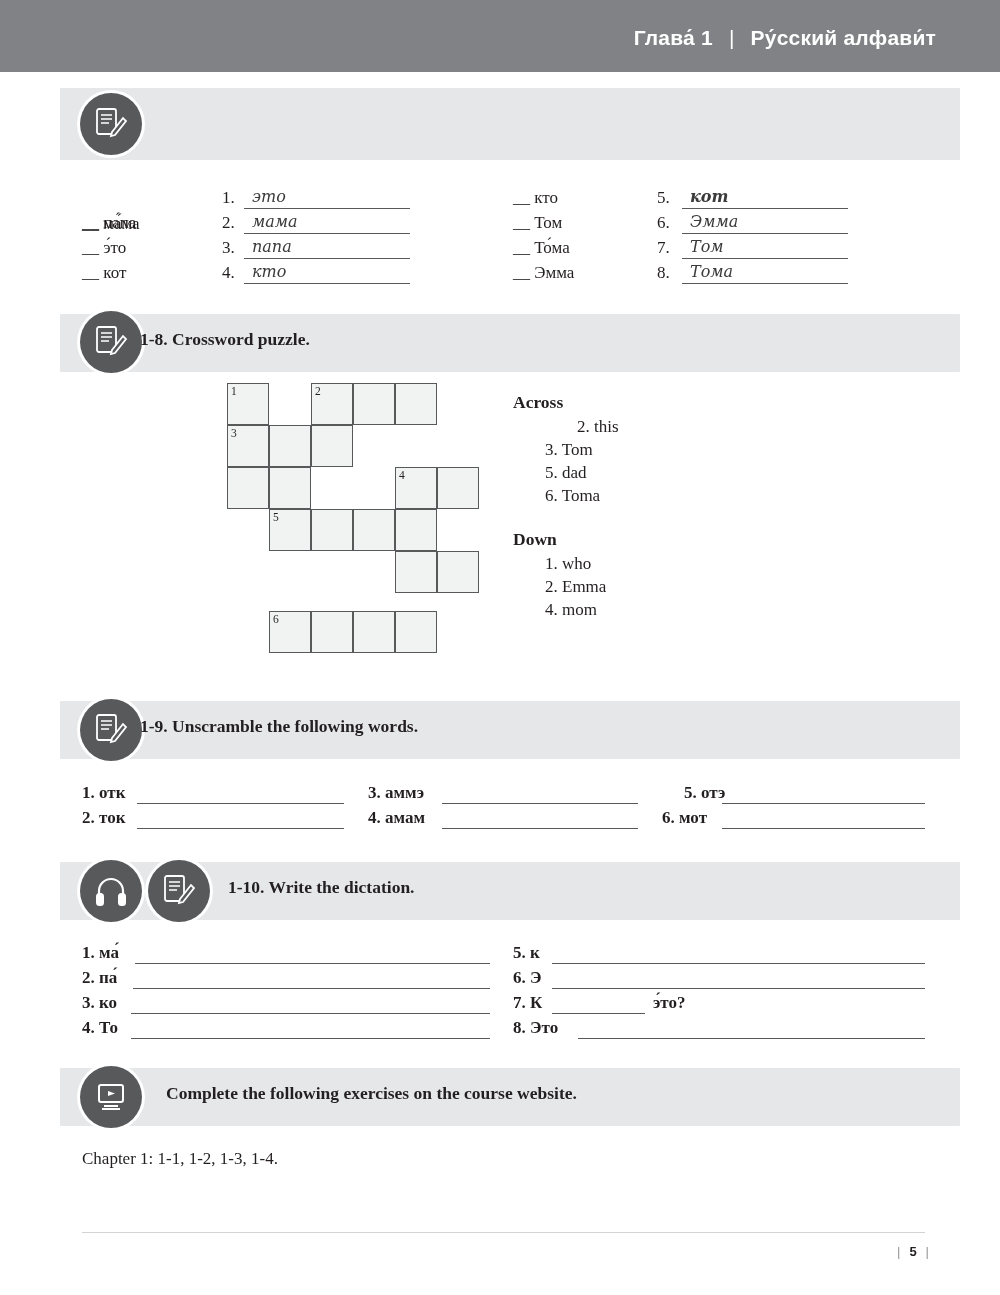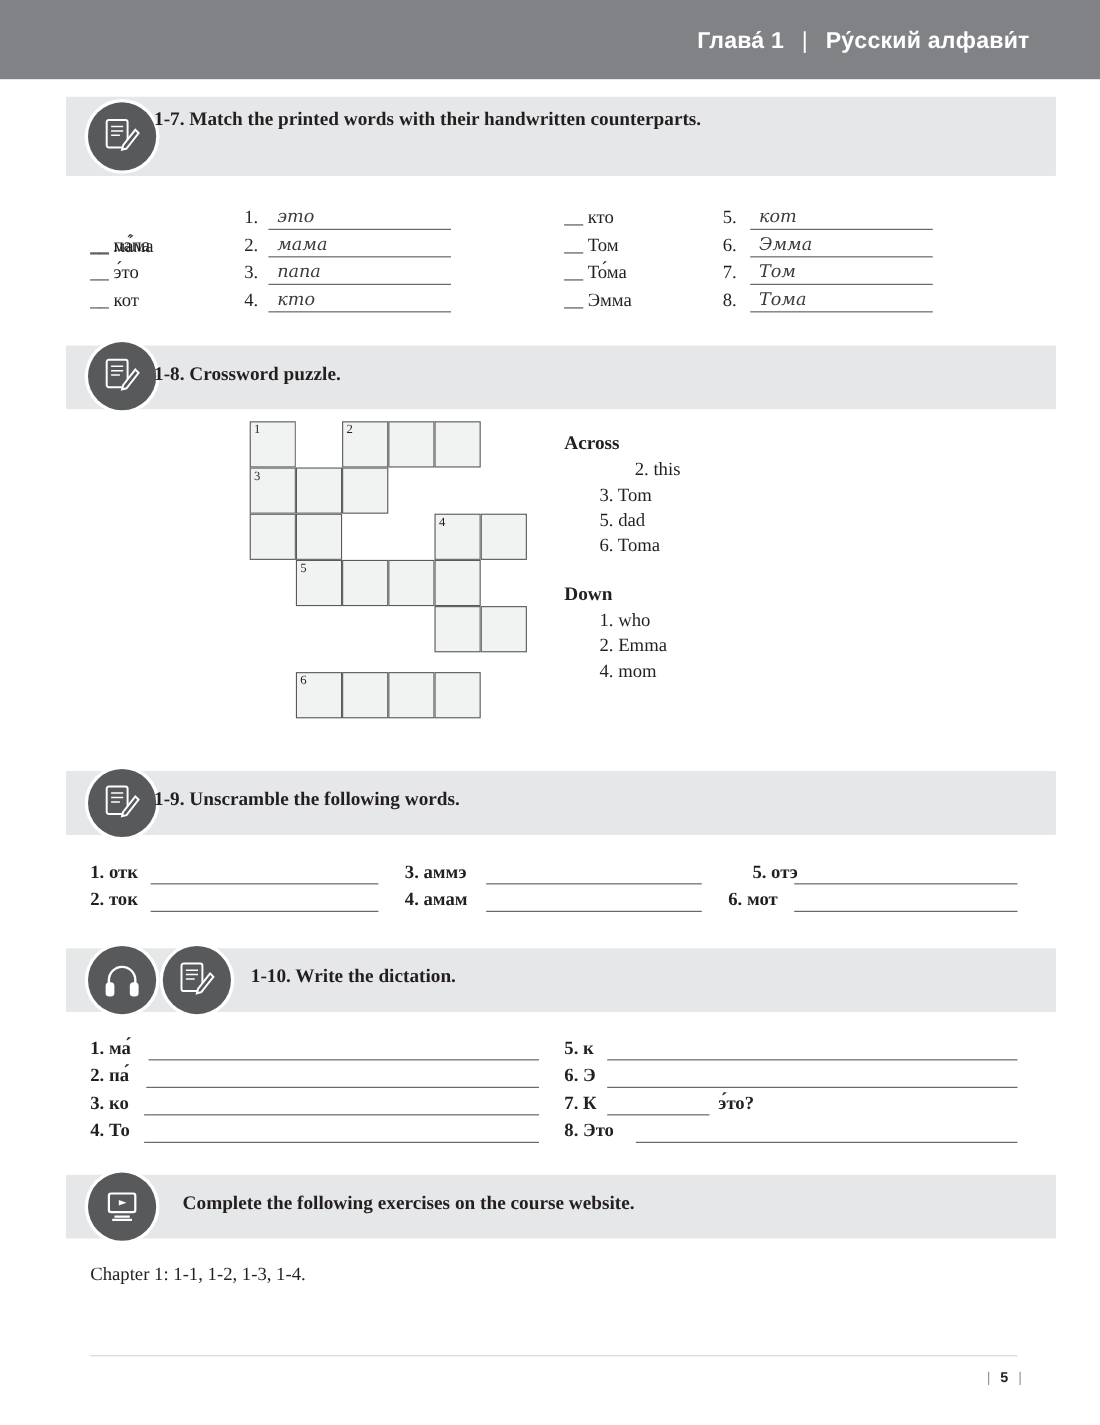--- a/index.html
+++ b/index.html
@@ -105,21 +105,20 @@
 
 <div class="ex-bar tall" style="top:88px; width:900px;"></div>
 <div class="badge" style="left:80px; top:93px;">
   <svg width="38" height="38" viewBox="0 0 38 38">
     <rect x="5" y="4" width="19" height="25" rx="2" fill="none" stroke="#ffffff" stroke-width="1.8"></rect>
     <path d="M9 10 h11 M9 14 h11 M9 18 h8" stroke="#ffffff" stroke-width="1.4" fill="none"></path>
     <path d="M20 27 L31 13 L34 16 L23 30 L19 31 Z" fill="#58595b" stroke="#ffffff" stroke-width="1.8"></path>
   </svg>
 </div>
 <div class="ex-text" style="top:96px;">
-  <div>1-7. Match the printed words with their handwritten counterparts.</div>
 </div>
 
 <div class="t" style="left:82px; top:188px;margin-top:26px;">__ ма́ма</div>
 <div class="t" style="left:82px; top:213px;">__ па́па</div>
 <div class="t" style="left:82px; top:238px;">__ э́то</div>
 <div class="t" style="left:82px; top:263px;">__ кот</div>
 
 <div class="t" style="left:222px; top:188px;">1.</div>
 <div class="hand" style="left:252px; top:187px;">это</div>
 <div class="line" style="left:244px; top:208px; width:166px;"></div>
@@ -135,21 +134,21 @@
 <div class="t" style="left:222px; top:263px;">4.</div>
 <div class="hand" style="left:252px; top:262px;">кто</div>
 <div class="line" style="left:244px; top:283px; width:166px;"></div>
 
 <div class="t" style="left:513px; top:188px;">__ кто</div>
 <div class="t" style="left:513px; top:213px;">__ Том</div>
 <div class="t" style="left:513px; top:238px;">__ То́ма</div>
 <div class="t" style="left:513px; top:263px;font-family:Liberation Serif, serif;">__ Эмма</div>
 
 <div class="t" style="left:657px; top:188px;">5.</div>
-<div class="hand" style="left:690px; top:187px;">кот</div>
+<div class="hand" style="left:690px; top:187px;font-weight:bold;">кот</div>
 <div class="line" style="left:682px; top:208px; width:166px;"></div>
 
 <div class="t" style="left:657px; top:213px;">6.</div>
 <div class="hand" style="left:690px; top:212px;">Эмма</div>
 <div class="line" style="left:682px; top:233px; width:166px;"></div>
 
 <div class="t" style="left:657px; top:238px;">7.</div>
 <div class="hand" style="left:690px; top:237px;">Том</div>
 <div class="line" style="left:682px; top:258px; width:166px;"></div>
 

